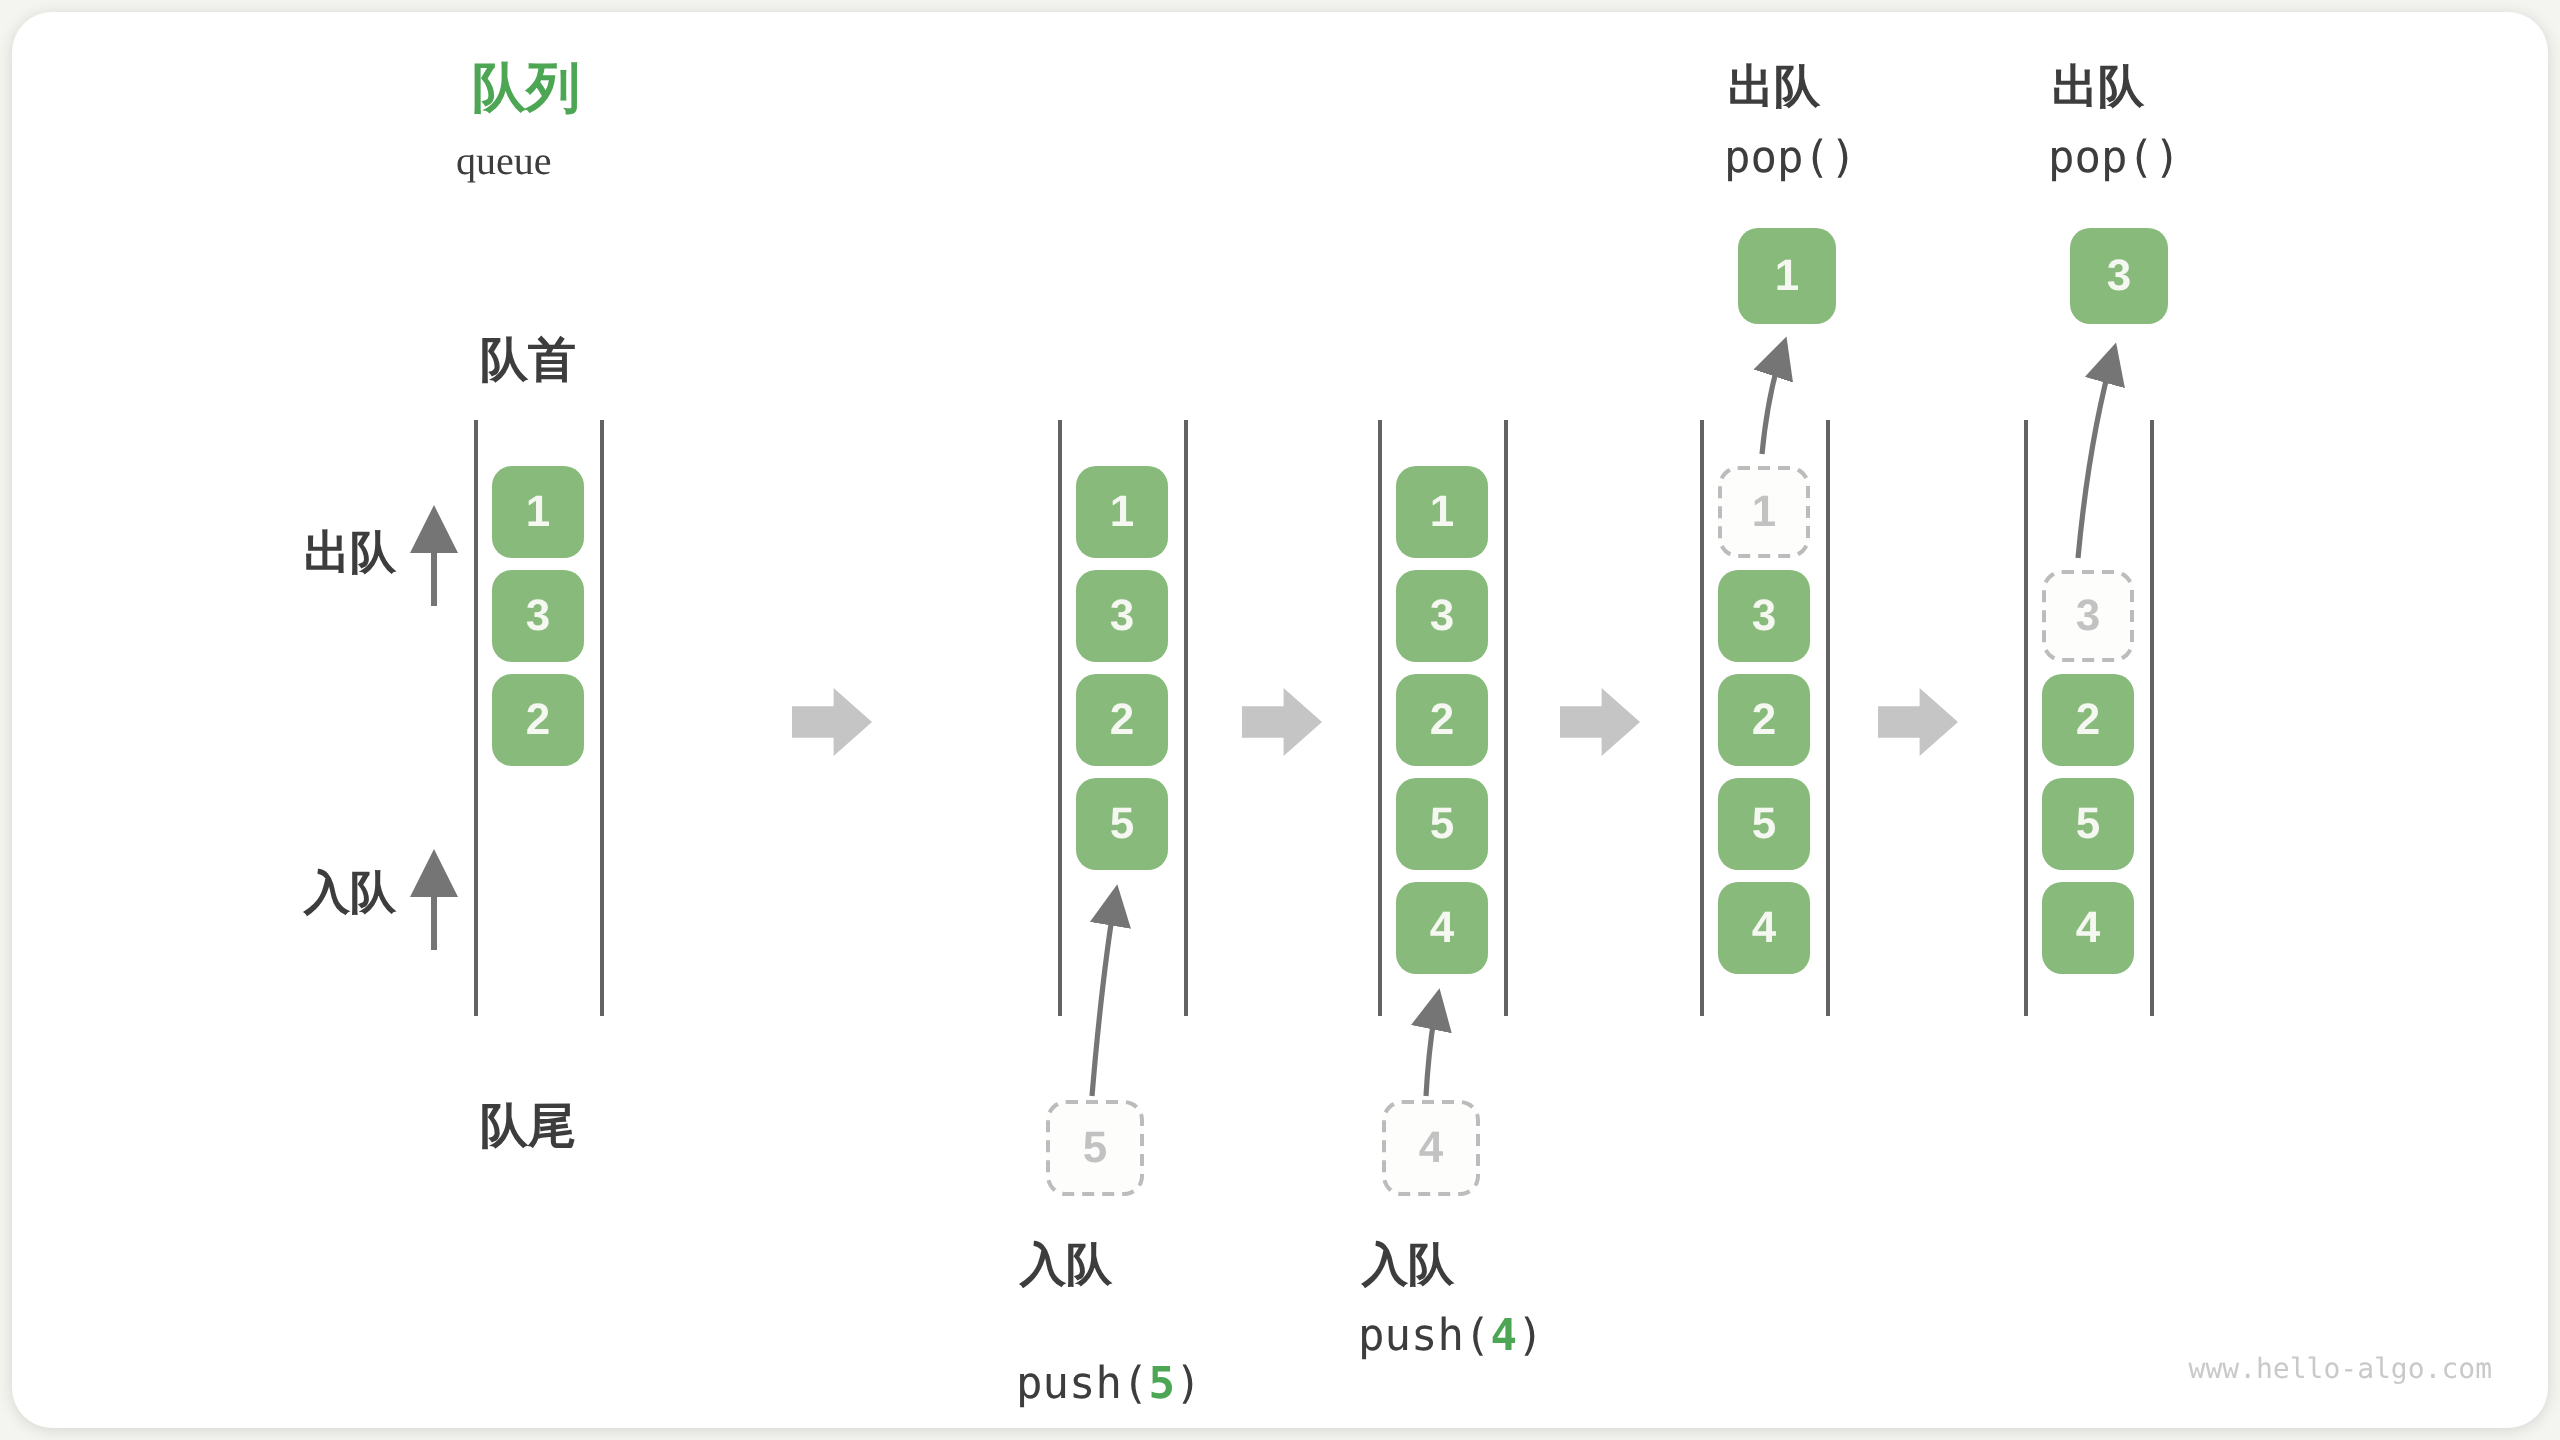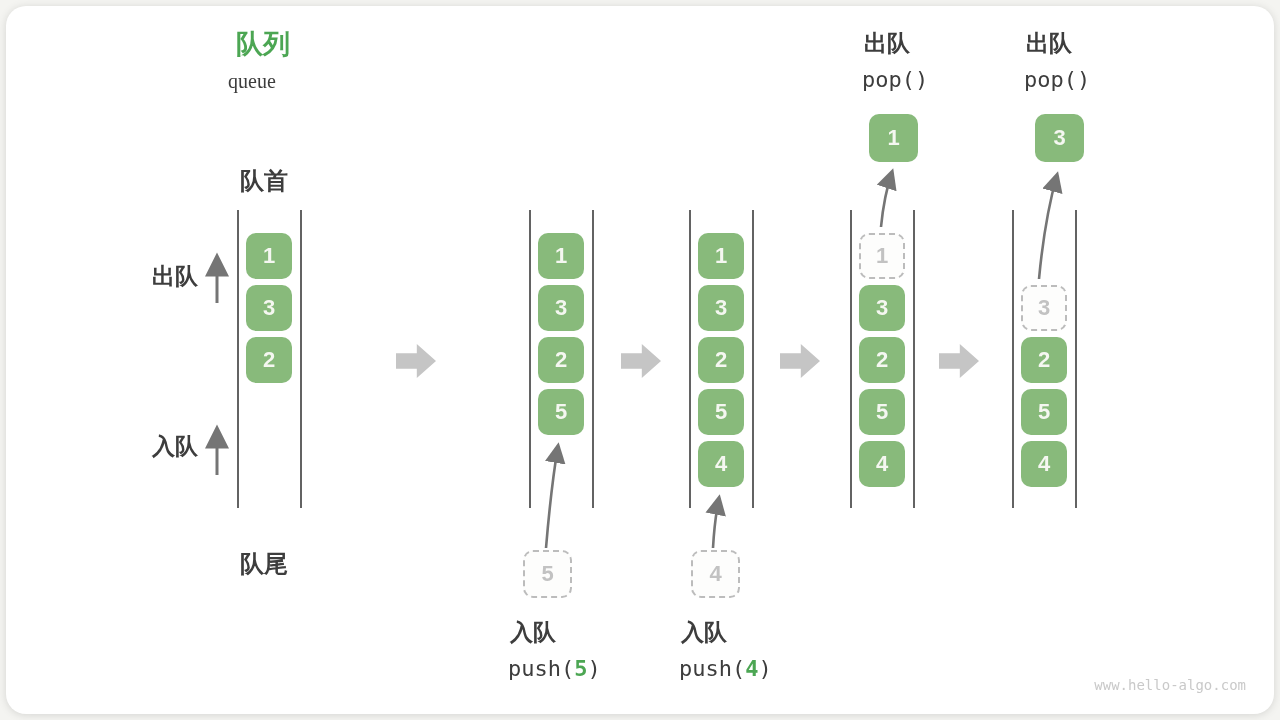--- a/index.html
+++ b/index.html
@@ -118,19 +118,19 @@
 
   <div class="qbox solid floating big" style="left:869px;top:114px">1</div>
   <div class="qbox solid floating big" style="left:1035px;top:114px">3</div>
 
   <div class="op-zh" style="left:864px;top:32px">出队</div>
   <div class="op-code" style="left:862px;top:69px">pop()</div>
   <div class="op-zh" style="left:1026px;top:32px">出队</div>
   <div class="op-code" style="left:1024px;top:69px">pop()</div>
 
   <div class="op-zh" style="left:510px;top:621px">入队</div>
-  <div class="op-code" style="left:508px;top:658px"><span>push(</span><span class="arg">5</span><span>)</span></div>
+  <div class="op-code" style="left:508px;top:682px"><span>push(</span><span class="arg">5</span><span>)</span></div>
 
   <div class="op-zh" style="left:681px;top:621px">入队</div>
   <div class="op-code" style="left:679px;top:658px"><span>push(</span><span class="arg">4</span><span>)</span></div>
 
   <div class="watermark">www.hello-algo.com</div>
 </div>
 
 </body></html>

